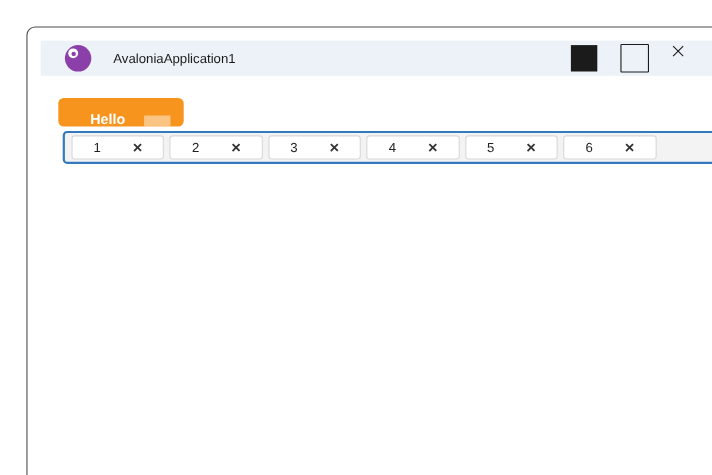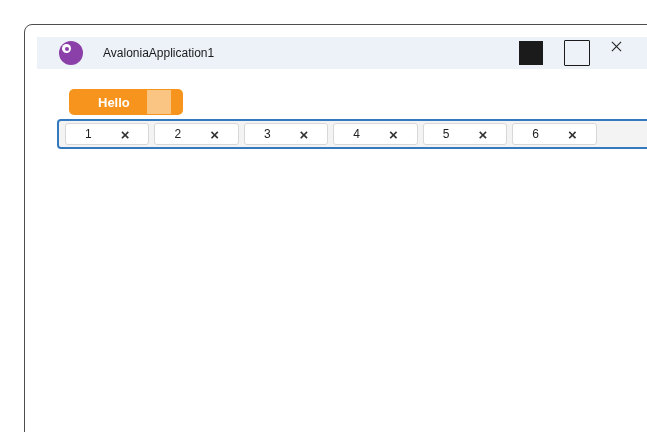--- a/index.html
+++ b/index.html
@@ -87,24 +87,24 @@
   .glyph-close::before { transform: rotate(45deg); }
   .glyph-close::after  { transform: rotate(-45deg); }
   
   .content {
     flex: 1;
     background: #ffffff;
     position: relative;
   }
   .split-button {
     position: absolute;
-    left: 32px; top: 20px;
+    left: 16px; top: 20px;
     height: 26px;
     display: inline-flex;
-    align-items: center;
+    align-items: flex-start;
     background: #f6941d;
     border-radius: 5px;
     overflow: hidden;
   }
   .split-button .seg {
     display: flex;
     align-items: center;
     justify-content: center;
     padding: 0 17px;
     color: #ffffff;

